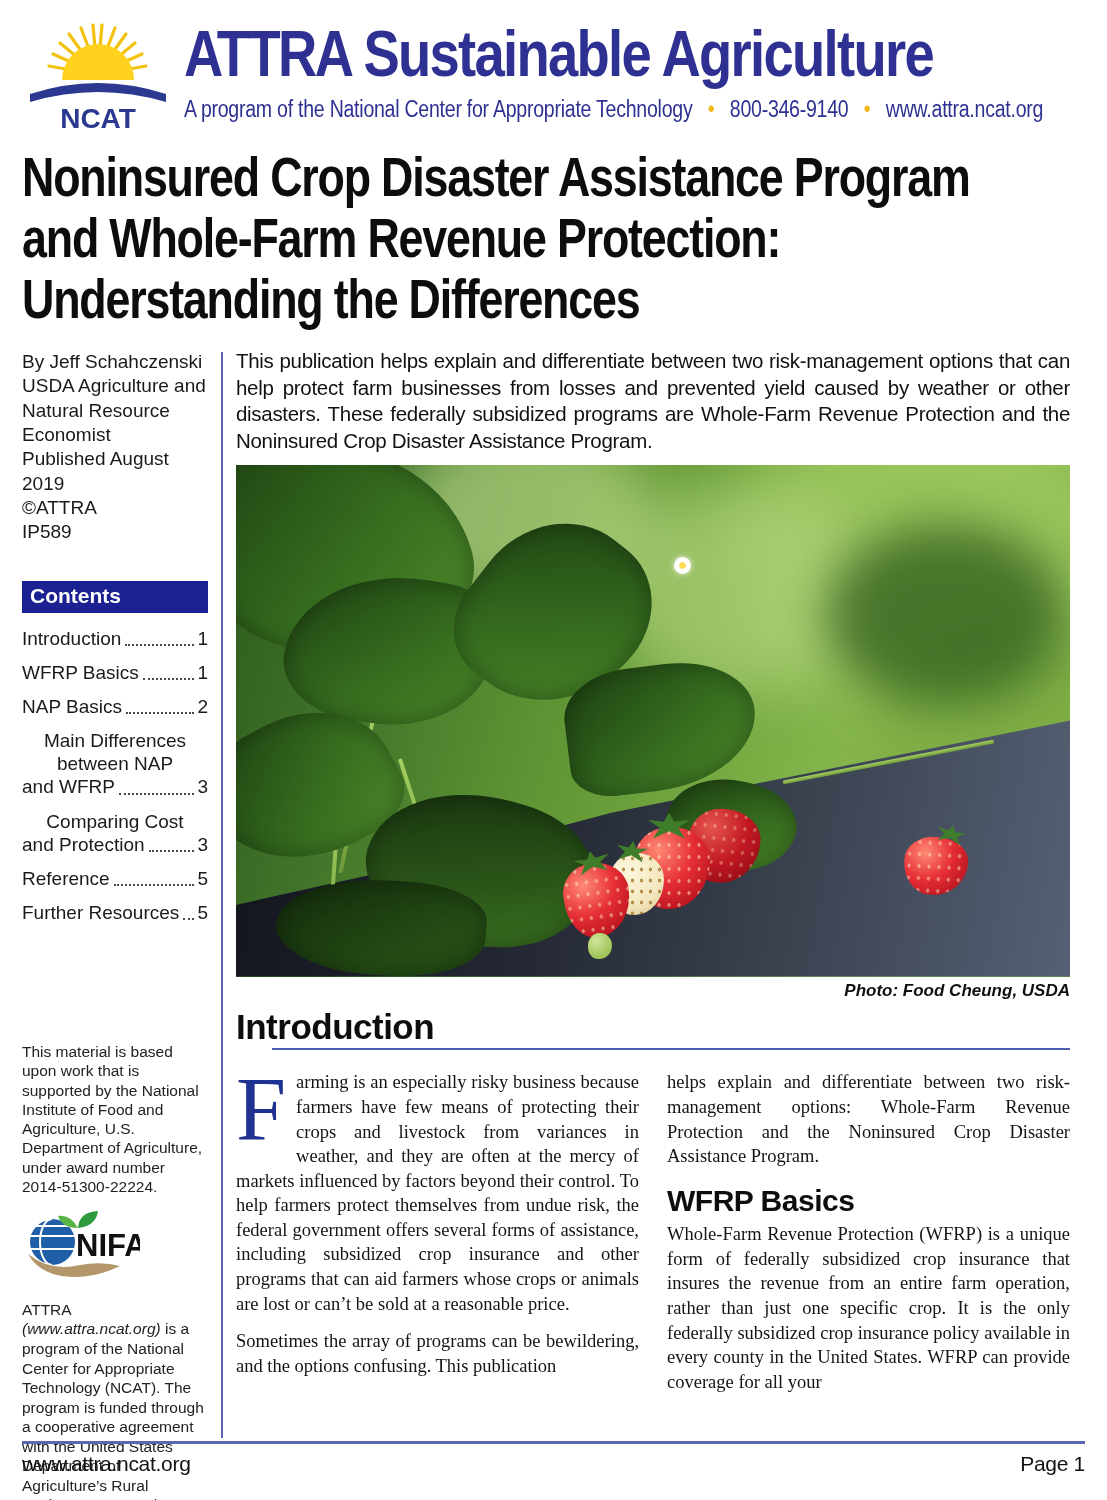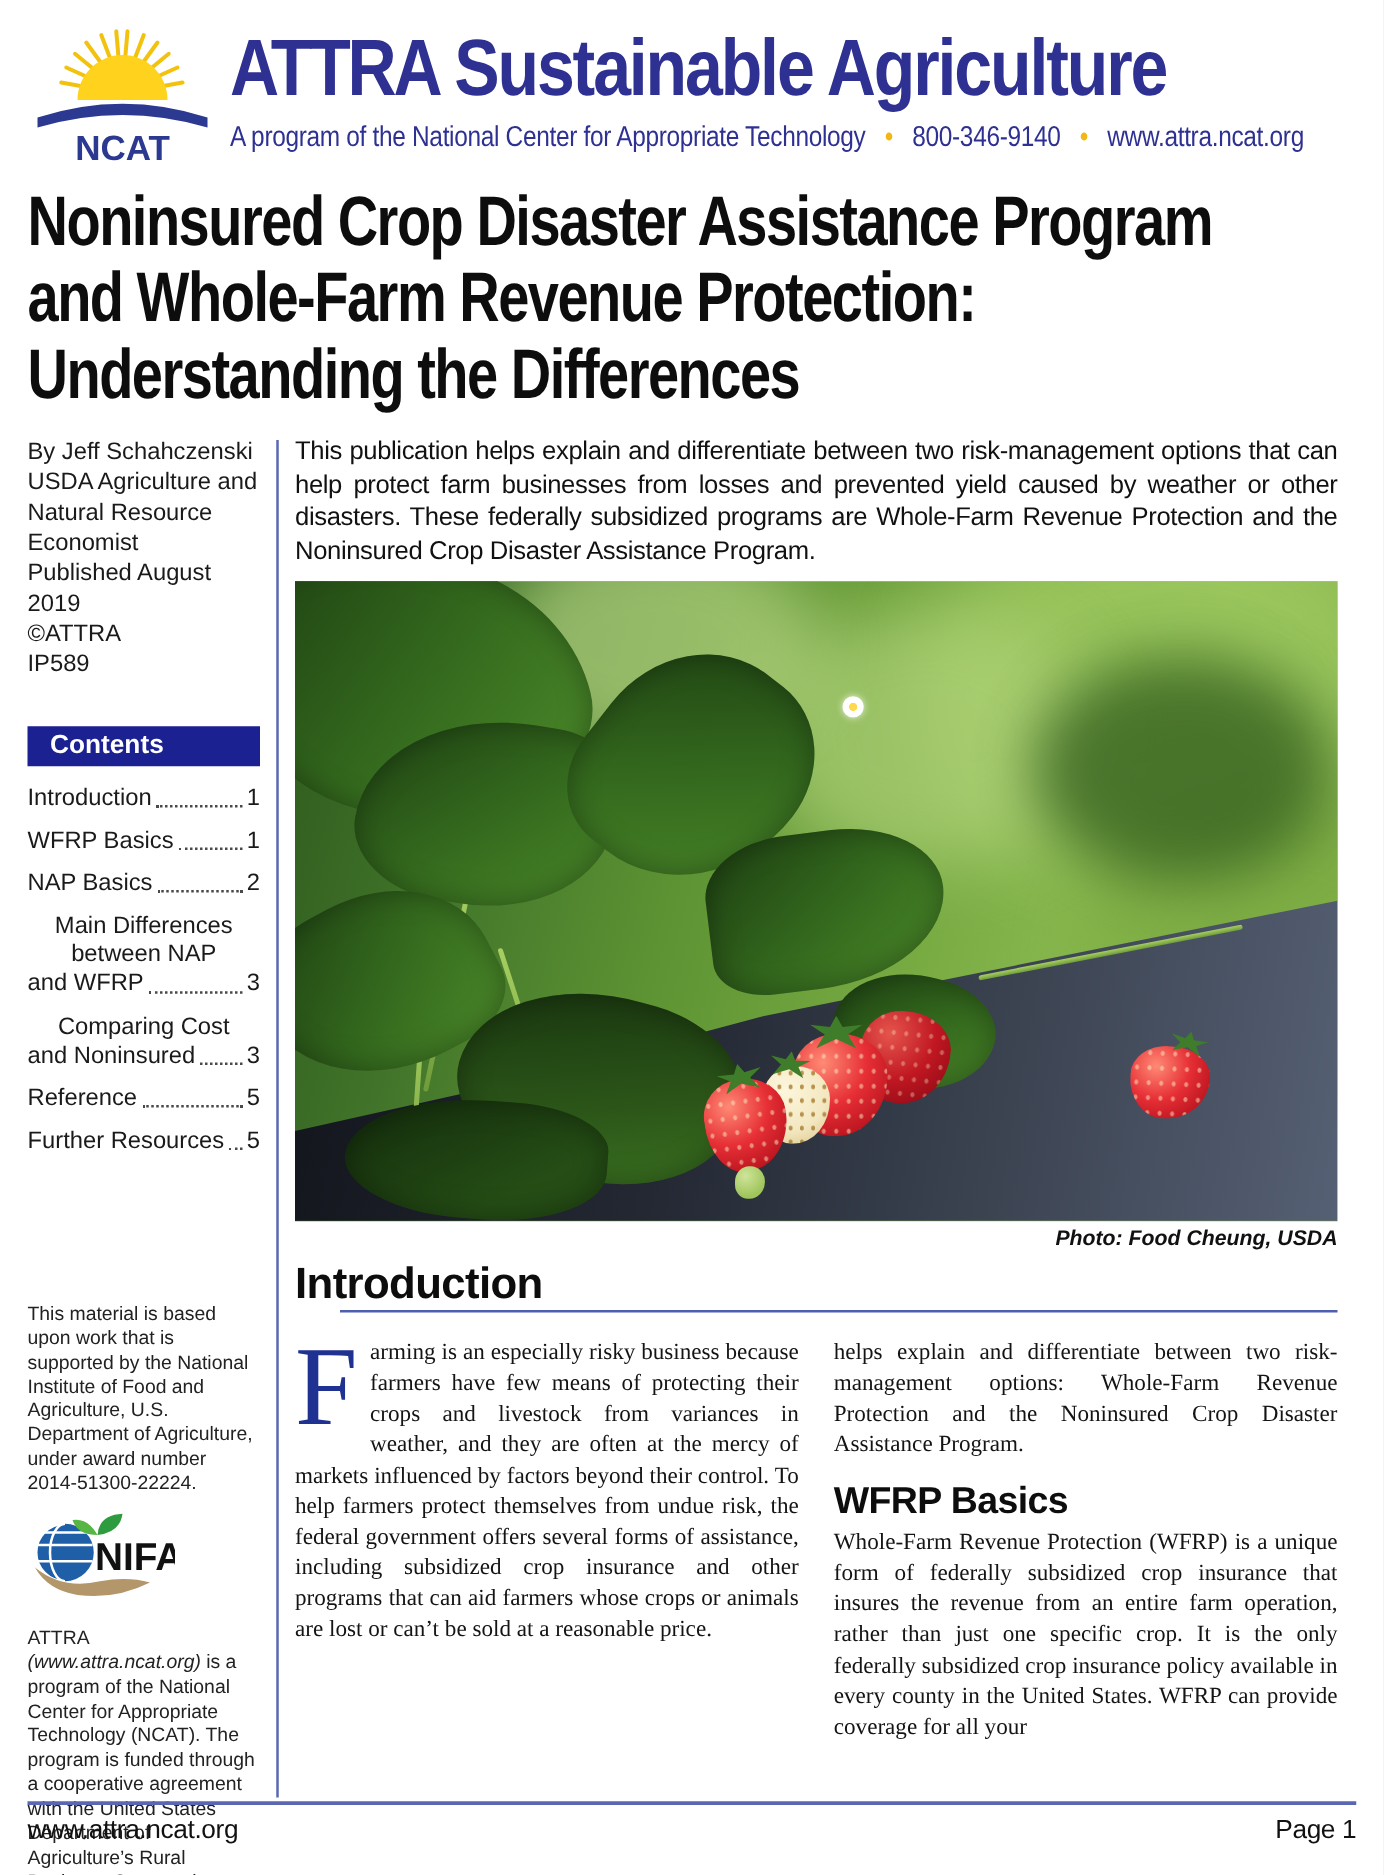--- a/index.html
+++ b/index.html
@@ -22,21 +22,21 @@
   
   .title { position:absolute; left:22px; top:146px; transform:scaleX(0.80); transform-origin:left top; width:1340px; }
   .title-line { display:block; font-weight:bold; color:#0d0d0d; font-size:56px; line-height:1.09; letter-spacing:-1.5px; }
 
   
   .v-divider { position:absolute; left:221px; top:352px; width:2px; height:1086px; background:#5a67b2; }
 
   
   .sidebar { position:absolute; left:22px; top:350px; width:186px; }
   .byline div { font-size:19px; line-height:1.28; color:#1a1a1a; }
-  .contents-box { margin-top:36px; background:#1c2191; color:#ffffff; font-weight:bold; font-size:21px; padding:3px 8px 5px 18px; }
+  .contents-box { margin-top:36px; background:#1c2191; color:#ffffff; font-weight:bold; font-size:21px; padding:3px 8px 5px 8px; }
   .toc { margin-top:14px; }
   .toc-item { margin-bottom:11px; font-size:19px; color:#1a1a1a; }
   .toc-pre { line-height:1.22;text-align:center; }
   .toc-row { display:flex; align-items:flex-end; line-height:1.22; }
   .toc-dots { flex:1; border-bottom:2px dotted #4a4a4a; margin:0 3px 4px 4px; min-width:8px; }
   .funding-note { margin-top:118px; font-size:15.5px; line-height:1.24; color:#222; }
   .nifa-wrap { margin-top:10px; text-align:left; }
   .attra-note { margin-top:16px; font-size:15.5px; line-height:1.26; color:#222; }
   .attra-note .it { font-style:italic; }
 
@@ -204,21 +204,21 @@
         <div class="toc-pre">between NAP</div>
         <div class="toc-row">
             <span>and WFRP</span>
             <span class="toc-dots"></span>
             <span>3</span>
           </div>
       </div>
       <div class="toc-item">
         <div class="toc-pre">Comparing Cost</div>
         <div class="toc-row">
-            <span>and Noninsured</span>
+            <span>and Protection</span>
             <span class="toc-dots"></span>
             <span>3</span>
           </div>
       </div>
       <div class="toc-item">
         <div class="toc-row">
             <span>Reference</span>
             <span class="toc-dots"></span>
             <span>5</span>
           </div>
@@ -293,20 +293,21 @@
     </div>
 
     <div class="photo-credit">Photo: Food Cheung, USDA</div>
 
     <h2 class="h-intro">Introduction</h2>
     <div class="heading-rule"></div>
 
     <div class="cols">
       <div class="col">
         <p><span class="dropcap">F</span><span>arming is an especially risky business because farmers have few means of protecting their crops and livestock from variances in weather, and they are often at the mercy of markets influenced by factors beyond their control. To help farmers protect themselves from undue risk, the federal government offers several forms of assistance, including subsidized crop insurance and other programs that can aid farmers whose crops or animals are lost or can’t be sold at a reasonable price.</span></p>
+        <p>Sometimes the array of programs can be bewildering, and the options confusing. This publication</p>
       </div>
       <div class="col">
         <p>helps explain and differentiate between two risk-management options: Whole-Farm Revenue Protection and the Noninsured Crop Disaster Assistance Program.</p>
         <h3 class="h-wfrp">WFRP Basics</h3>
         <p>Whole-Farm Revenue Protection (WFRP) is a unique form of federally subsidized crop insurance that insures the revenue from an entire farm operation, rather than just one specific crop. It is the only federally subsidized crop insurance policy available in every county in the United States. WFRP can provide coverage for all your</p>
       </div>
     </div>
   </div>
 
   <div class="footer-rule"></div>

